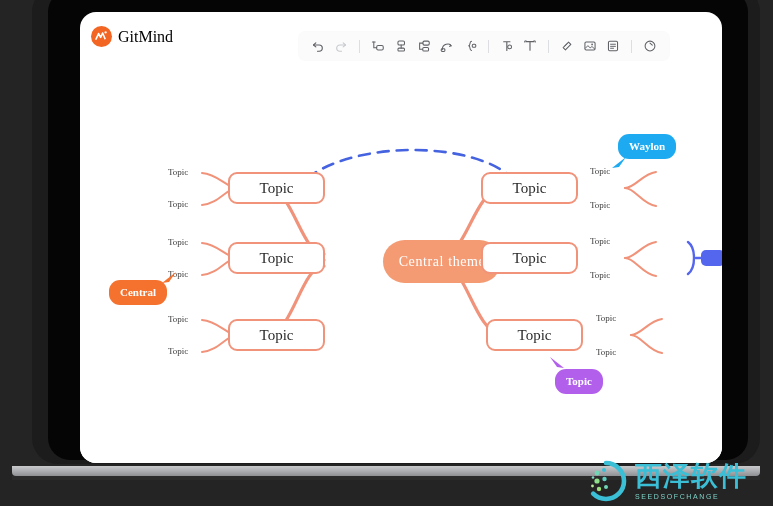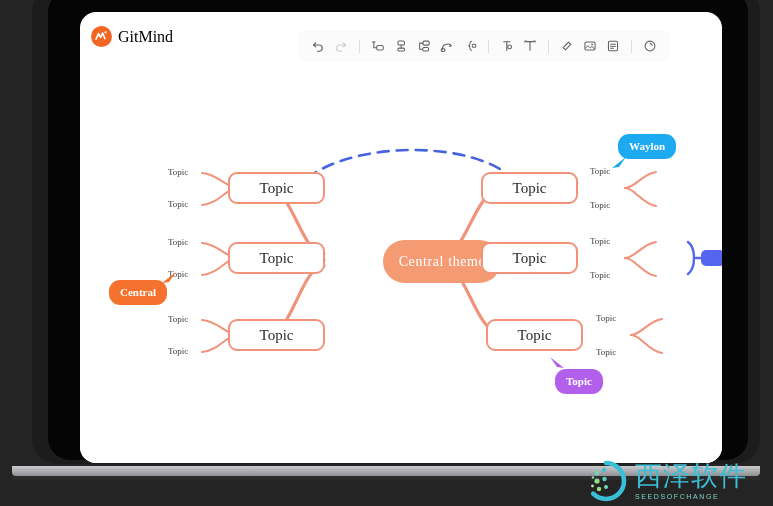--- a/index.html
+++ b/index.html
@@ -173,21 +173,21 @@
     width: 42px; height: 42px;
     position: relative;
   }
   #wm-text-block {
     display: flex;
     flex-direction: column;
     line-height: 1;
   }
   #wm-title {
     font-size: 27px;
-    font-weight: normal;
+    font-weight: bold;
     color: #3bbfd6;
     letter-spacing: 1px;
   }
   #wm-sub {
     font-size: 7px;
     color: #7fd3c7;
     letter-spacing: 1.6px;
     margin-top: 3px;
   }
 </style>

